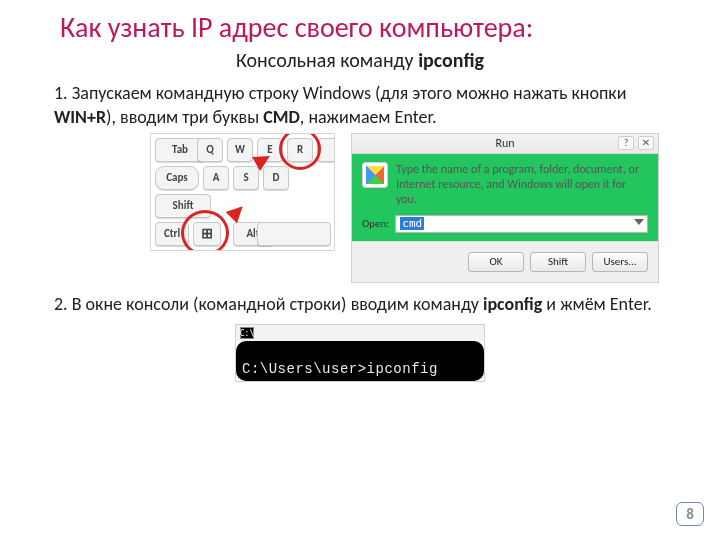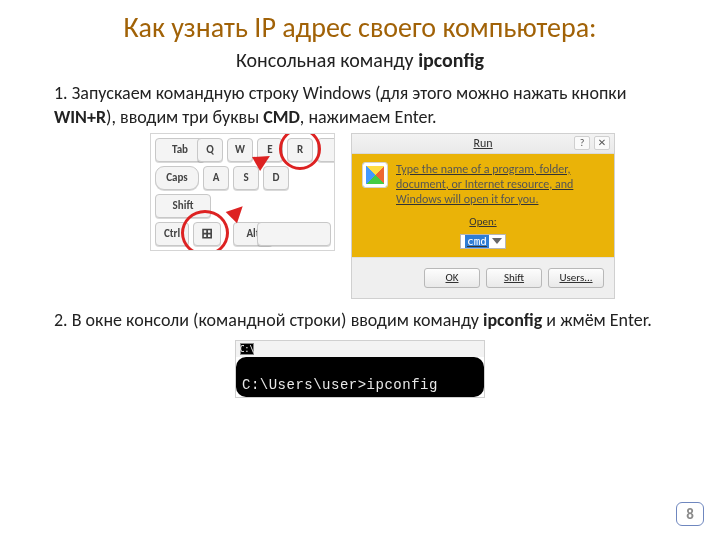--- a/index.html
+++ b/index.html
@@ -7,26 +7,25 @@
     margin: 0;
     width: 720px;
     height: 540px;
     background: #ffffff;
     font-family: "Calibri", "Segoe UI", Arial, sans-serif;
     color: #222;
     position: relative;
     overflow: hidden;
   }
   .title {
-    text-align: center;
     font-size: 28px;
     line-height: 1.15;
     margin: 12px 60px 4px 60px;
     font-weight: 400;
-    color: #a16207;
+    color: #be185d;
   }
   .subtitle {
     text-align: center;
     font-size: 20px;
     margin: 2px 0 10px 0;
     color: #222;
   }
   .subtitle b { font-weight: 700; }
   .instr {
     margin: 0 54px 4px 54px;
@@ -72,27 +71,26 @@
     position: absolute;
     width: 0; height: 0;
     border-left: 8px solid transparent;
     border-right: 8px solid transparent;
     border-bottom: 16px solid #dd2222;
   }
   .arrow-red.rot45 { transform: rotate(45deg); }
 
   
   .run-dialog {
-    width: 264px;
+    width: 308px;
     border: 1px solid #d0d0d0;
-    background: #eab308;
+    background: #22c55e;
     position: relative;
     font-size: 11px;
     color: #333;
-    text-decoration: underline;
   }
   .run-titlebar {
     height: 20px;
     background: linear-gradient(#f3f3f3,#e9e9e9);
     border-bottom: 1px solid #dadada;
     display: flex;
     align-items: center;
     justify-content: center;
     font-size: 12px;
     color: #333;
@@ -130,21 +128,20 @@
   .run-desc {
     font-size: 12px;
     line-height: 1.25;
     color: #555;
   }
   .run-open-row {
     display: flex;
     align-items: center;
     gap: 6px;
     padding: 4px 10px 2px 10px;
-    flex-direction: column;
   }
   .run-open-row label { font-size: 11px; color: #333; }
   .run-combo {
     flex: 1;
     height: 18px;
     border: 1px solid #b6b6b6;
     background: #fff;
     display: flex;
     align-items: center;
     padding: 0 16px 0 4px;

